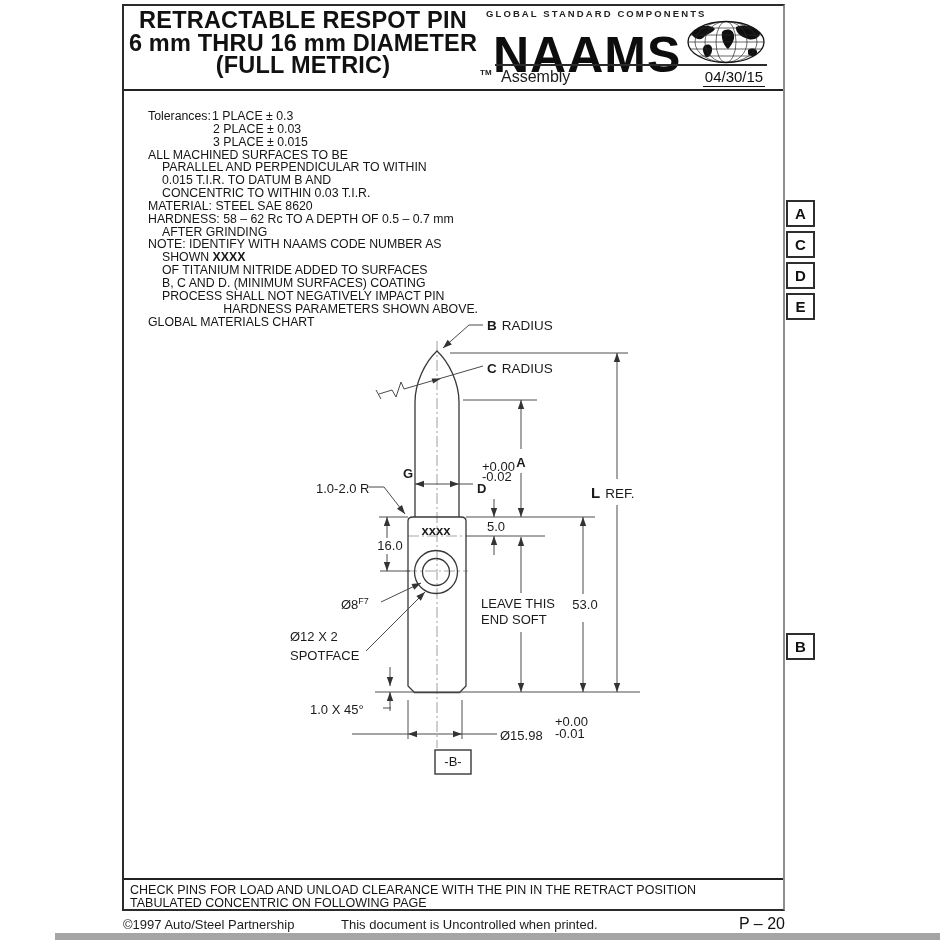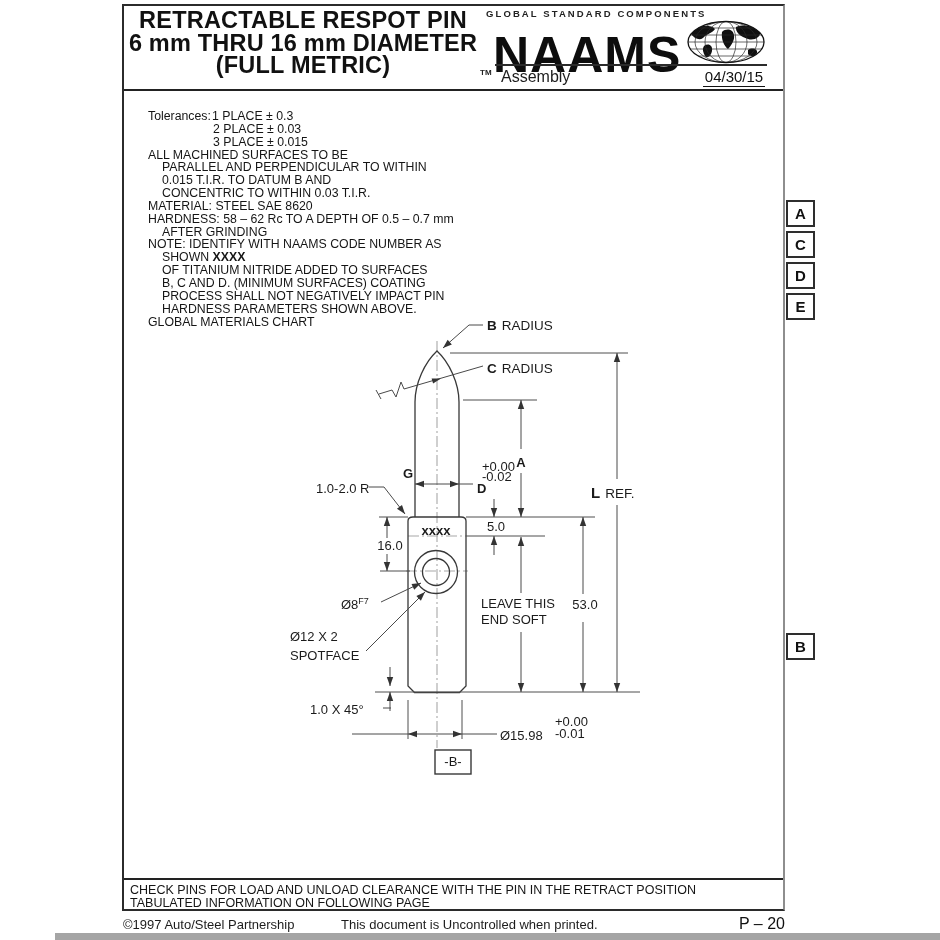--- a/index.html
+++ b/index.html
@@ -106,21 +106,21 @@
       <div class="note-line" style="padding-left: 14px;">0.015 T.I.R. TO DATUM B AND</div>
       <div class="note-line" style="padding-left: 14px;">CONCENTRIC TO WITHIN 0.03 T.I.R.</div>
       <div class="note-line" style="padding-left: 0px;">MATERIAL: STEEL SAE 8620</div>
       <div class="note-line" style="padding-left: 0px;">HARDNESS: 58 – 62 Rc TO A DEPTH OF 0.5 – 0.7 mm</div>
       <div class="note-line" style="padding-left: 14px;">AFTER GRINDING</div>
       <div class="note-line" style="padding-left: 0px;">NOTE: IDENTIFY WITH NAAMS CODE NUMBER AS</div>
       <div class="note-line" style="padding-left: 14px;">SHOWN <b>XXXX</b></div>
       <div class="note-line" style="padding-left: 14px;">OF TITANIUM NITRIDE ADDED TO SURFACES</div>
       <div class="note-line" style="padding-left: 14px;">B, C AND D. (MINIMUM SURFACES) COATING</div>
       <div class="note-line" style="padding-left: 14px;">PROCESS SHALL NOT NEGATIVELY IMPACT PIN</div>
-      <div class="note-line" style="padding-left: 14px;">HARDNESS PARAMETERS SHOWN ABOVE.</div>
+      <div class="note-line" style="padding-left: 14px; text-align: right;">HARDNESS PARAMETERS SHOWN ABOVE.</div>
       <div class="note-line" style="padding-left: 0px;">GLOBAL MATERIALS CHART</div>
     </div>
 
   <svg class="abs drawing" viewBox="0 0 940 940">
     <defs>
       <marker id="arr" markerWidth="11" markerHeight="9" refX="9.5" refY="4" orient="auto-start-reverse" markerUnits="userSpaceOnUse">
         <path d="M0.5,0.8 L9.5,4 L0.5,7.2 Z" fill="#333"></path>
       </marker>
     </defs>
 
@@ -205,19 +205,19 @@
     <text x="481" y="608" class="t-soft">LEAVE THIS</text>
     <text x="481" y="624" class="t-soft">END SOFT</text>
     <text x="310" y="714">1.0 X 45°</text>
     <text x="500" y="740" class="t-135">Ø15.98</text>
     <text x="555" y="726" class="t-sm">+0.00</text>
     <text x="555" y="738" class="t-sm">-0.01</text>
     <text x="453" y="766" text-anchor="middle">-B-</text>
   </svg>
 
   <div class="abs foot-note" style="top:883px;">CHECK PINS FOR LOAD AND UNLOAD CLEARANCE WITH THE PIN IN THE RETRACT POSITION</div>
-  <div class="abs foot-note" style="top:896px;">TABULATED INFORMATION ON FOLLOWING PAGE</div>
+  <div class="abs foot-note" style="top:896px;">TABULATED CONCENTRIC ON FOLLOWING PAGE</div>
 
   <div class="abs foot-small" style="left:123px;top:917px;">©1997 Auto/Steel Partnership</div>
   <div class="abs foot-small" style="left:341px;top:917px;">This document is Uncontrolled when printed.</div>
   <div class="abs foot-page">P – 20</div>
   <div class="abs bottom-bar"></div>
 </div>
 
 </body></html>

